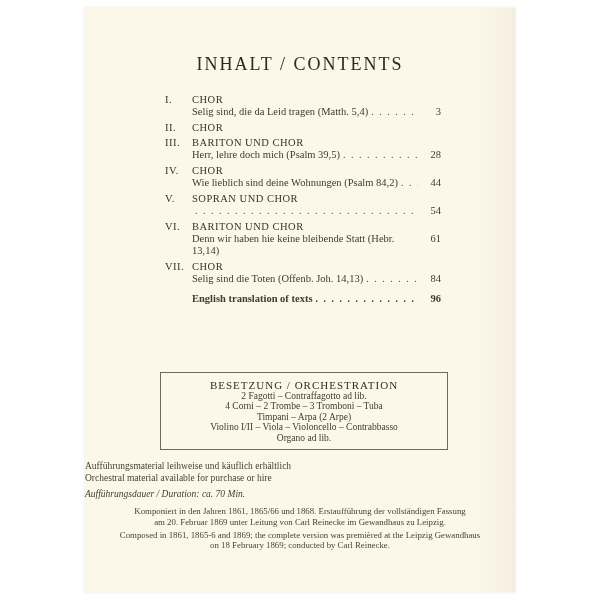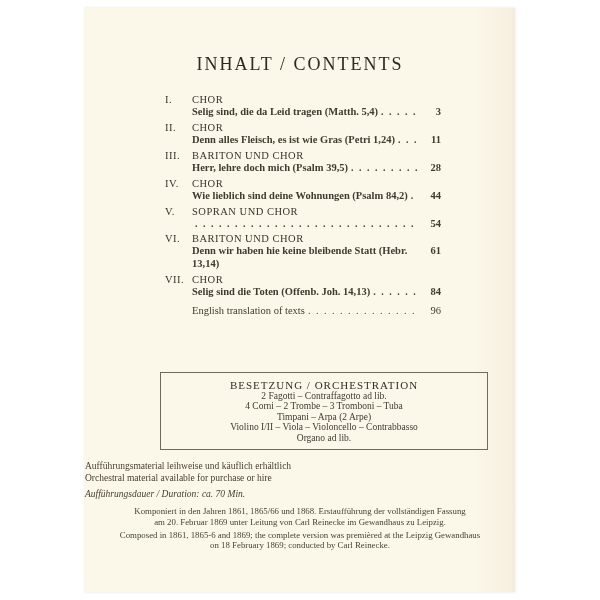--- a/index.html
+++ b/index.html
@@ -26,38 +26,38 @@
   }
   .toc-entry{margin-bottom:2.4px;}
   .toc-head{
     display:flex;align-items:baseline;
     font-size:10.5px;line-height:13px;letter-spacing:0.5px;color:#3a3429;
   }
   .toc-num{flex:0 0 27px;}
   .toc-sub{
     display:flex;align-items:baseline;
     margin-left:27px;
-    font-size:10.5px;line-height:12.5px;color:#41immune3a2e;color:#413a2e;font-weight:bold;
+    font-size:10.5px;line-height:12.5px;color:#41immune3a2e;color:#413a2e;
   }
   .leader{
     flex:1;overflow:hidden;white-space:nowrap;margin:0 3px;
     font-size:10px;color:#4a4336;
   }
   .leader::after{
     content:". . . . . . . . . . . . . . . . . . . . . . . . . . . . . . . . . . . . . . . . . . . .";
     letter-spacing:1.5px;
   }
   .toc-page{flex:0 0 20px;text-align:right;font-size:10.5px;}
   .toc-extra{
     display:flex;align-items:baseline;margin-left:27px;margin-top:7px;
-    font-size:10.5px;line-height:12.5px;color:#413a2e;
+    font-size:10.5px;line-height:12.5px;color:#413a2e;font-weight:bold;
   }
   
   .orch-box{
-    position:absolute;left:75px;top:364px;width:328px;height:78px;
+    position:absolute;left:75px;top:364px;width:288px;height:78px;
     border:1px solid #6f6b59;
     box-sizing:border-box;
     text-align:center;
   }
   .orch-title{
     margin-top:6px;
     font-size:11px;letter-spacing:1px;color:#332e24;
   }
   .orch-line{
     font-size:9.5px;line-height:10.4px;color:#403a2e;
@@ -96,25 +96,20 @@
         <span>Selig sind, die da Leid tragen (Matth. 5,4)</span>
         <span class="leader"></span>
         <span class="toc-page">3</span>
       </div>
     </div>
 
     <div class="toc-entry">
       <div class="toc-head">
         <span class="toc-num">II.</span>
         <span>CHOR</span>
-      </div>
-      <div class="toc-sub">
-        <span>Denn alles Fleisch, es ist wie Gras (Petri 1,24)</span>
-        <span class="leader"></span>
-        <span class="toc-page">11</span>
       </div>
     </div>
 
     <div class="toc-entry">
       <div class="toc-head">
         <span class="toc-num">III.</span>
         <span>BARITON UND CHOR</span>
       </div>
       <div class="toc-sub">
         <span>Herr, lehre doch mich (Psalm 39,5)</span>

